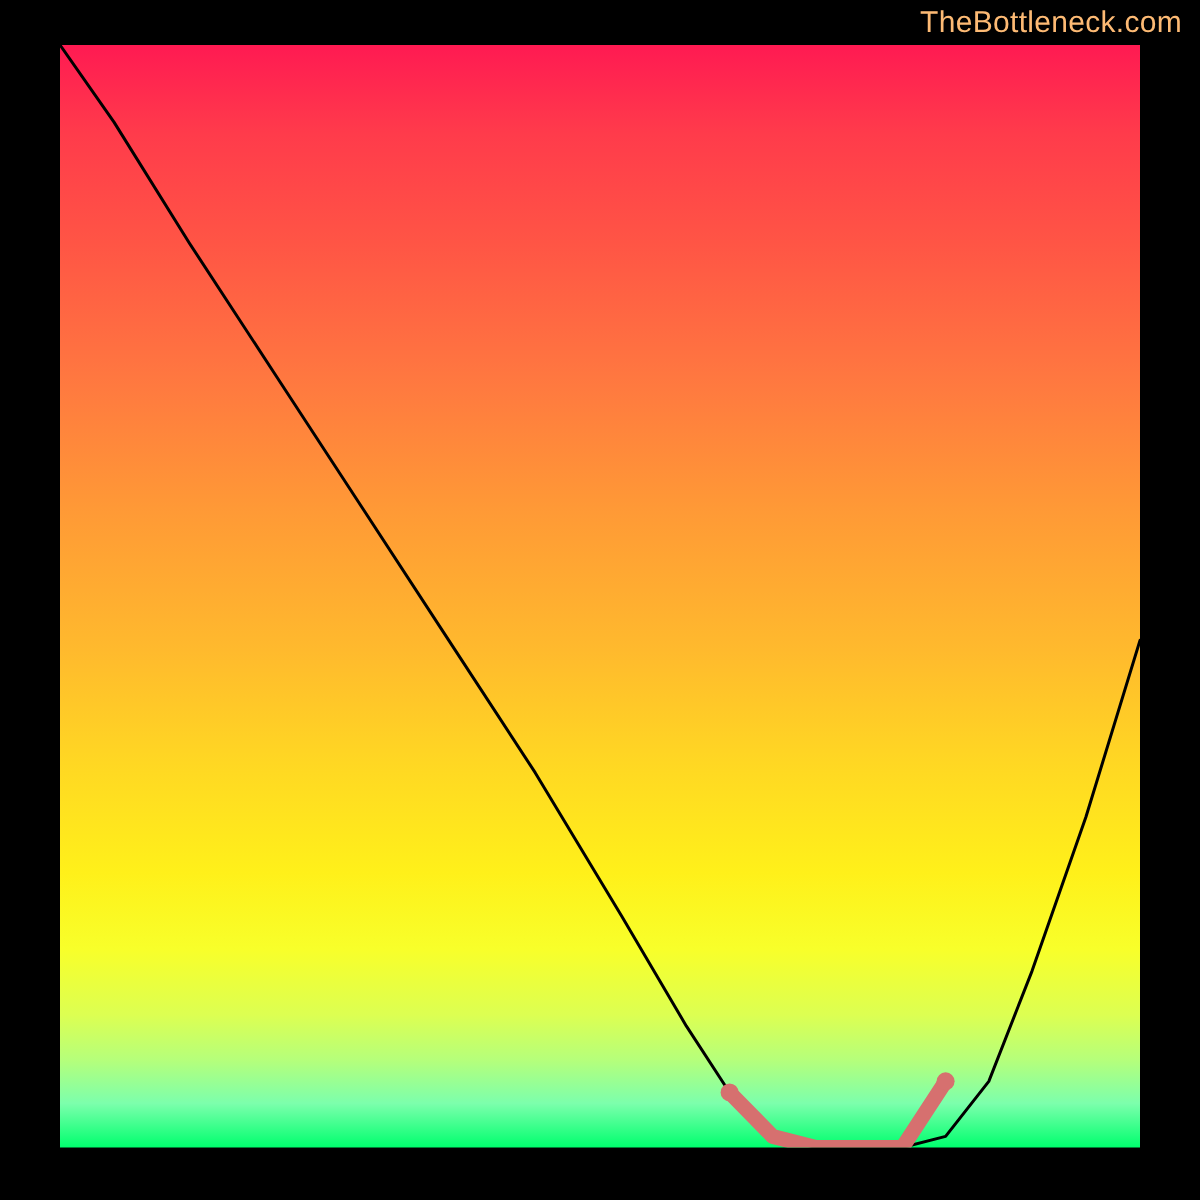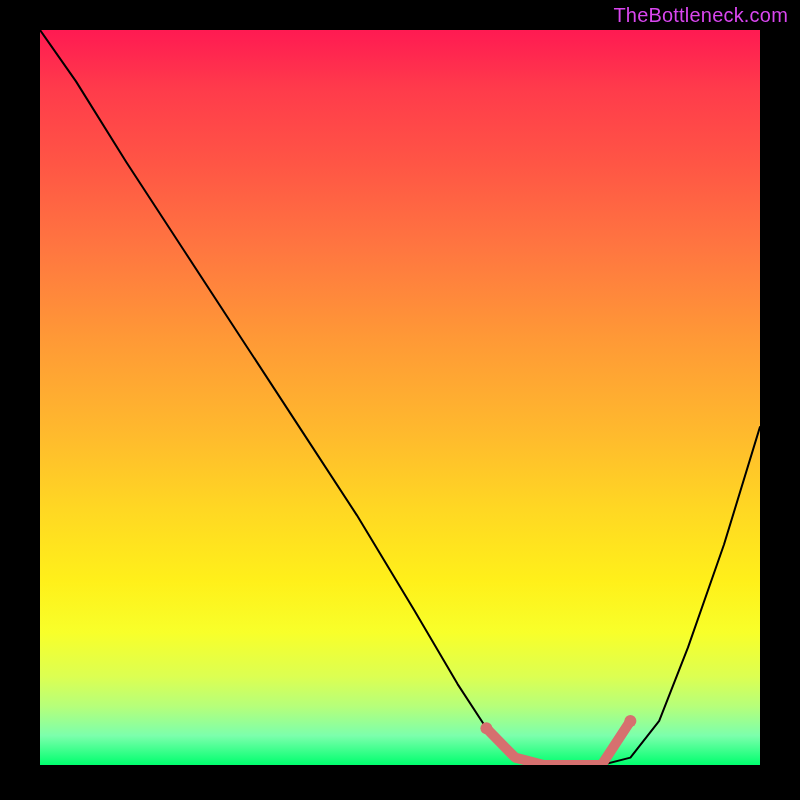--- a/index.html
+++ b/index.html
@@ -14,21 +14,21 @@
   .frame {
     position: relative;
     width: 800px;
     height: 800px;
     background: #000;
   }
   .watermark {
     position: absolute;
     top: 4px;
     right: 12px;
-    color: #d946ef;
+    color: #fdba74;
     font-size: 20px;
     font-weight: 500;
     letter-spacing: 0.2px;
     z-index: 5;
   }
   .plot {
     position: absolute;
     left: 40px;
     top: 30px;
     width: 720px;

